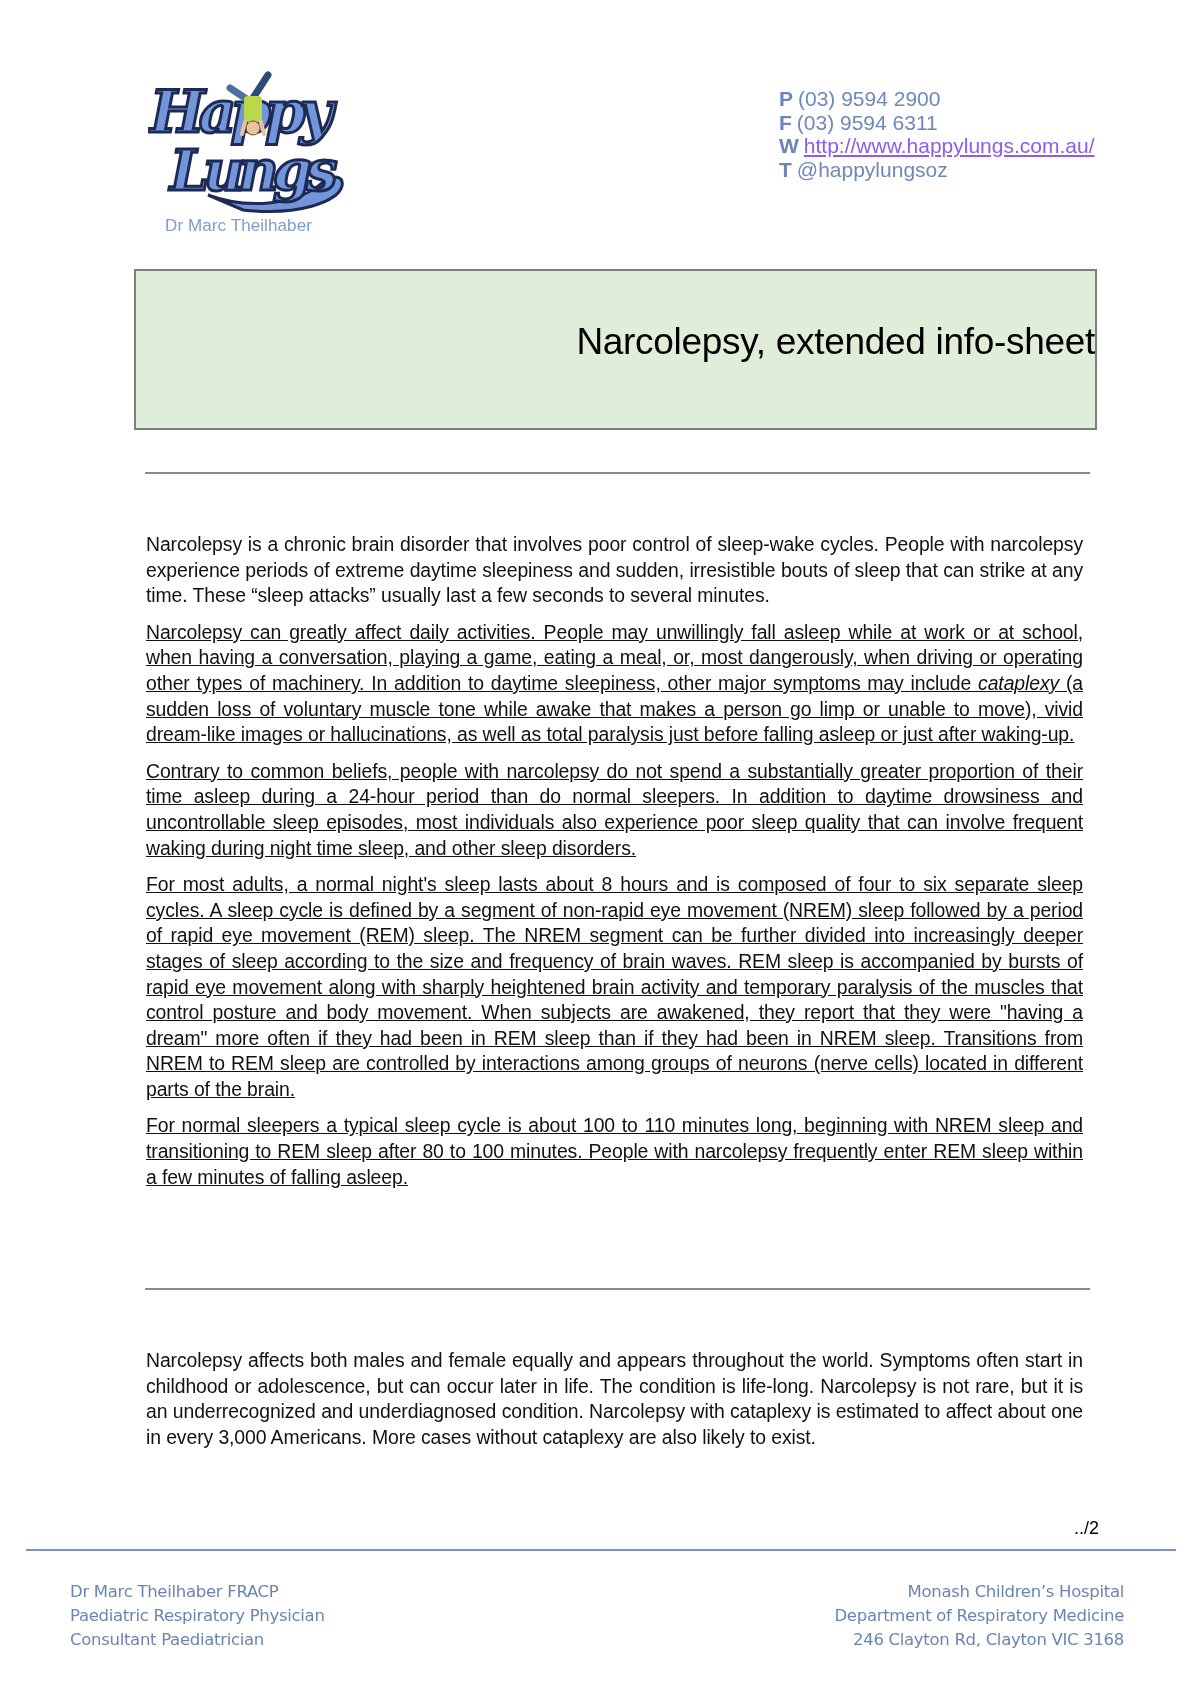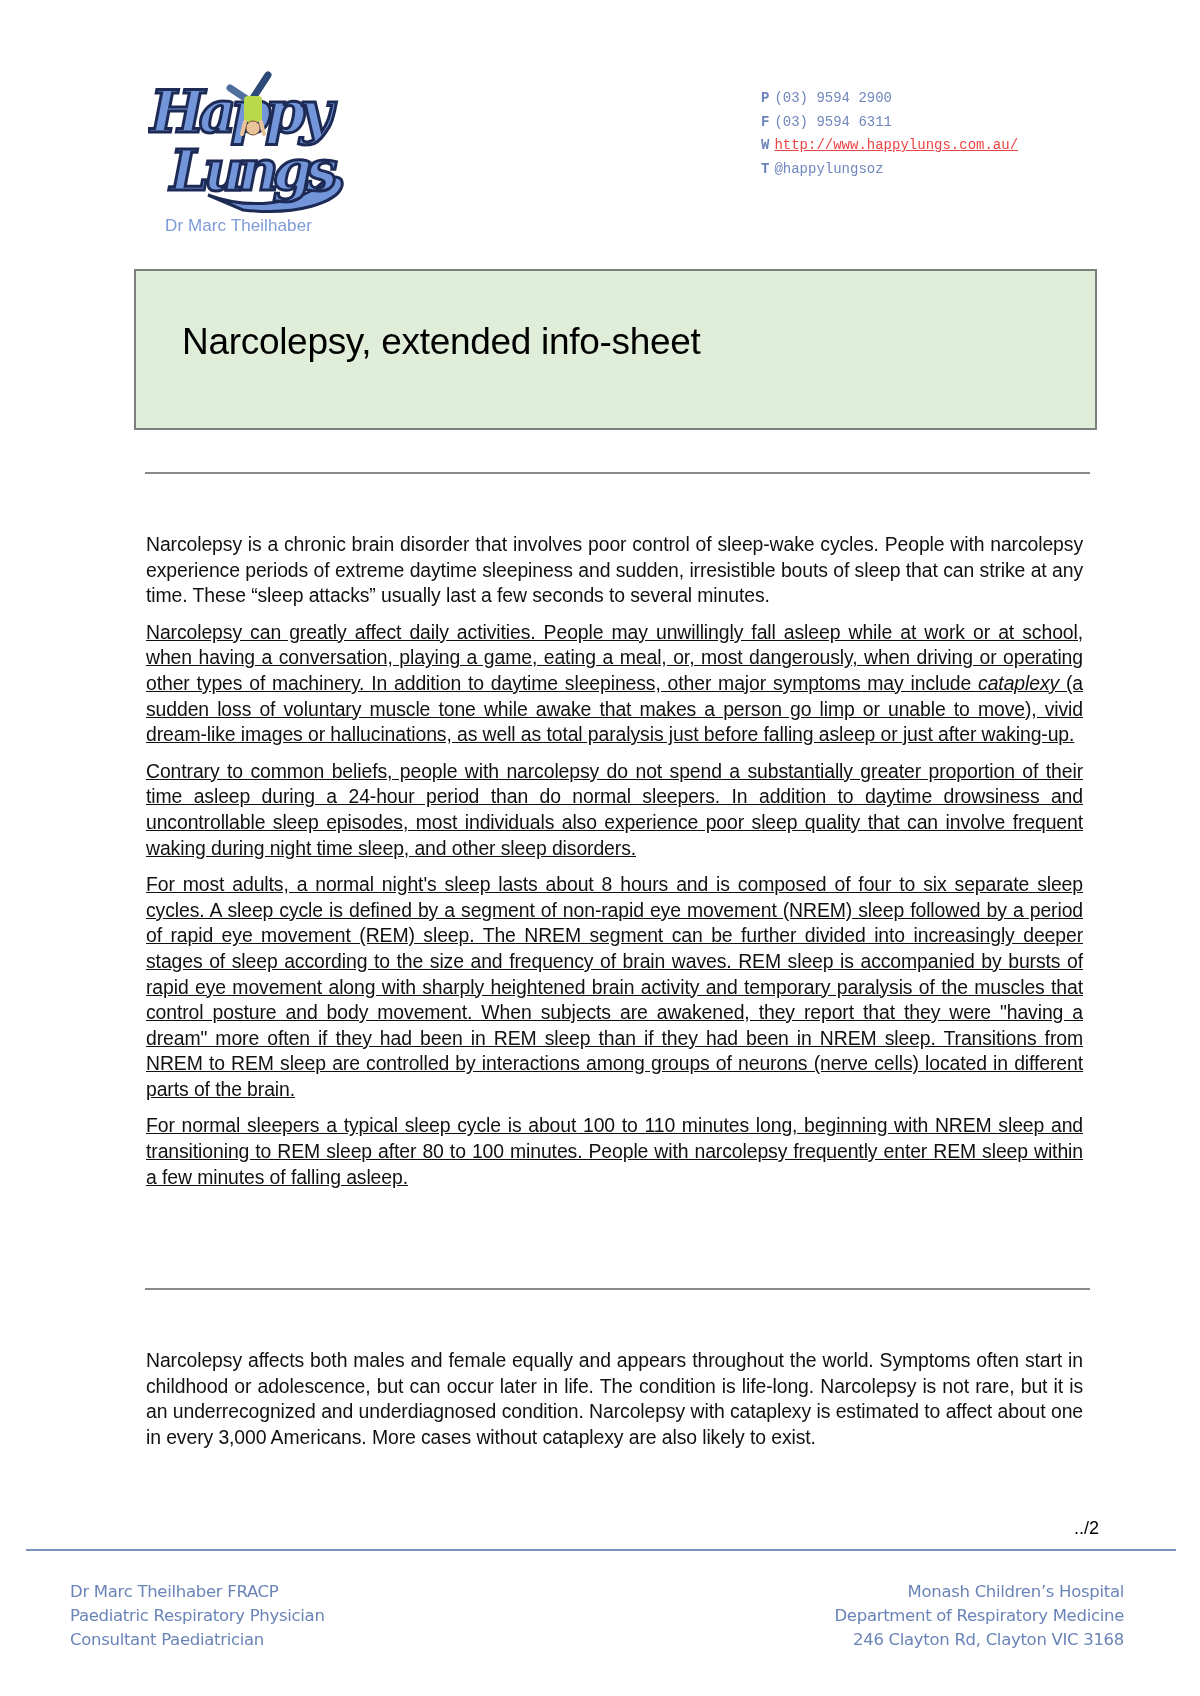--- a/index.html
+++ b/index.html
@@ -6,31 +6,31 @@
   body { width: 1200px; height: 1696px; position: relative; overflow: hidden;
          font-family: "Liberation Sans", sans-serif; color: #111; }
 
   
   .logo { position: absolute; left: 148px; top: 70px; width: 210px; height: 168px; }
   .logo svg { position: absolute; left: 0; top: 0; }
   .logo-caption { position: absolute; left: 17px; top: 146px; font-size: 17px; font-weight: normal;
                   color: #7d9bd6; white-space: nowrap; letter-spacing: 0.1px; }
 
   
-  .contact { position: absolute; left: 761px; top: 87px; font-family: Liberation Mono, monospace;
-             font-size: 14px; color: #6f87bd; line-height: 23.5px; }
+  .contact { position: absolute; left: 779px; top: 87px; font-family: Liberation Sans, sans-serif;
+             font-size: 21px; color: #6f87bd; line-height: 23.5px; }
   .contact .row { white-space: nowrap; }
   .contact .k { font-weight: bold; color: #6c85bd; margin-right: 5px; }
-  .contact a { color: #ef4444; text-decoration: underline; }
+  .contact a { color: #8b5cf6; text-decoration: underline; }
 
   
   .title-box { position: absolute; left: 134px; top: 269px; width: 959px; height: 157px;
                background: #e0eed9; border: 2px solid #7b807b; box-sizing: content-box; }
-  .title-box h1 { margin: 0; position: absolute; left: 0; right: 0; top: 50px; text-align: left;
-                  font-size: 37px; font-weight: normal; color: #000; letter-spacing: -0.3px; padding-left: 46px; }
+  .title-box h1 { margin: 0; position: absolute; left: 0; right: 0; top: 50px; text-align: right;
+                  font-size: 37px; font-weight: normal; color: #000; letter-spacing: -0.3px; }
   .title-box .sub { position: absolute; left: 0; right: 0; top: 100px; text-align: center;
                     font-size: 16px; color: #000; }
 
   
   .content { position: absolute; left: 146px; width: 937px; }
   .section-heading { margin: 0; font-size: 29px; font-weight: normal; color: #000; letter-spacing: -0.2px;
                      line-height: 34px; }
   .rule { height: 0; border-top: 2px solid #8a8a8a; margin-top: 8px; width: 945px; margin-left: -1px; }
   .para { margin: 0; font-size: 19.4px; line-height: 25.6px; text-align: justify; color: #111; letter-spacing: -0.1px; }
   .para + .para { margin-top: 11px; text-decoration: underline; }

